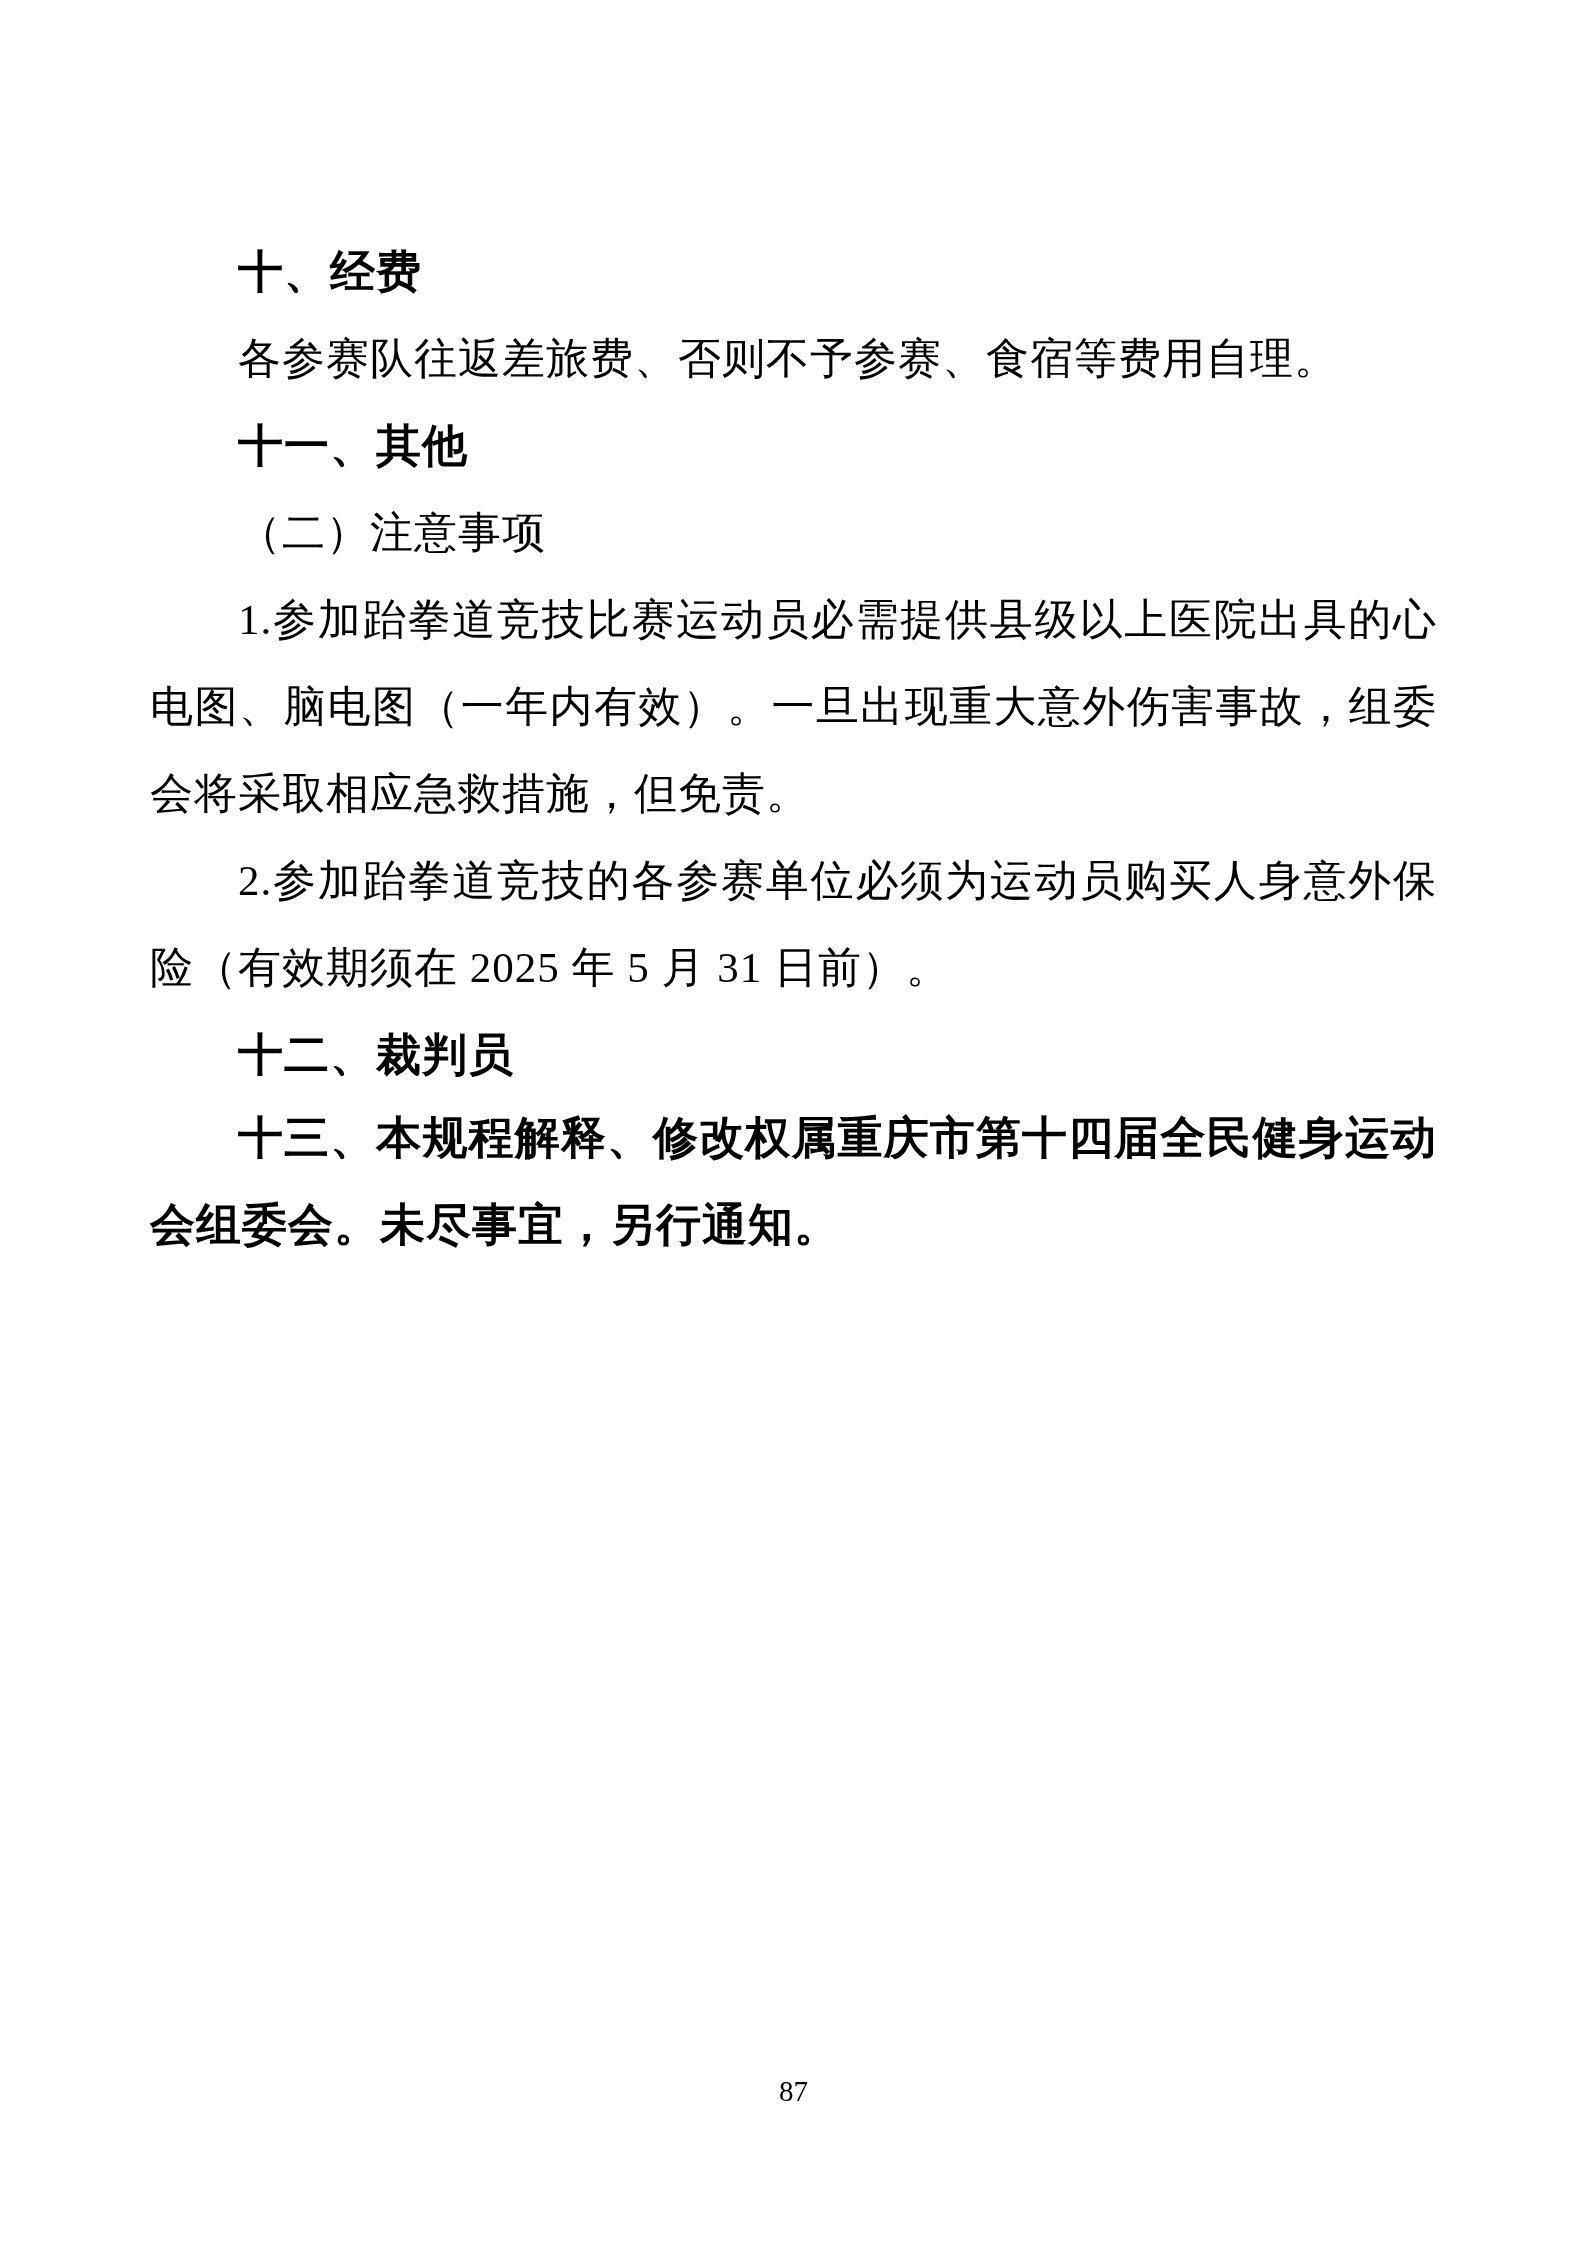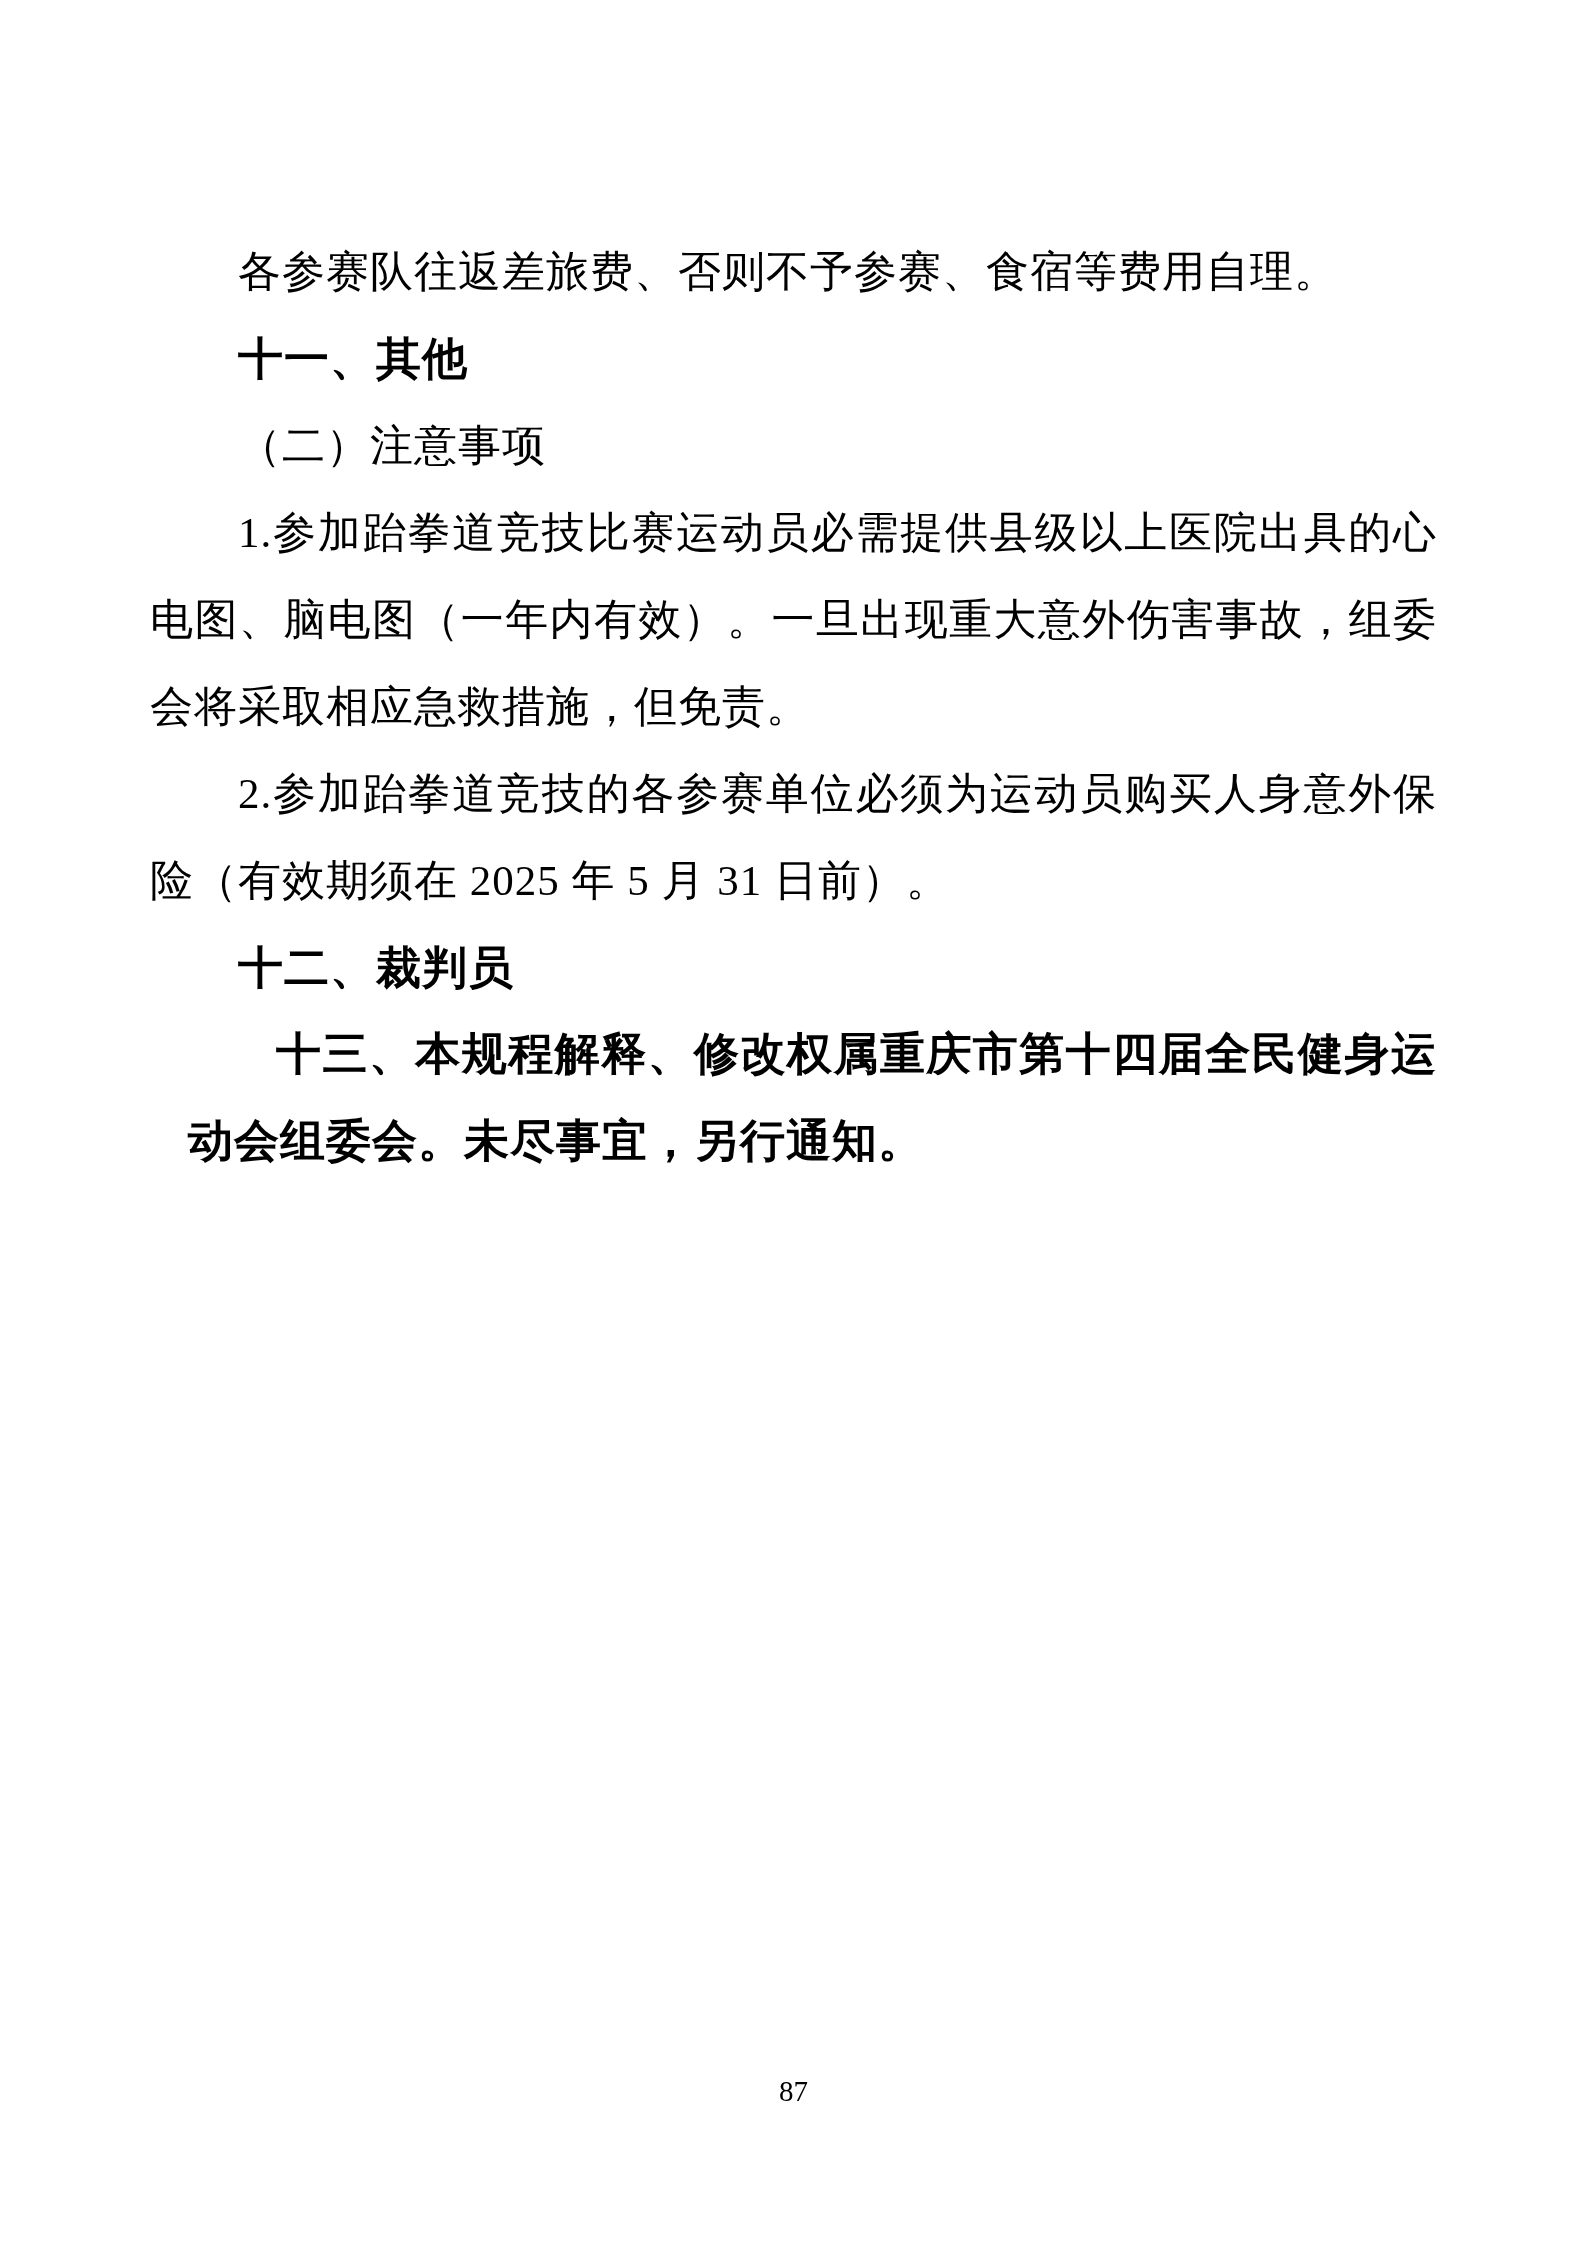--- a/index.html
+++ b/index.html
@@ -36,46 +36,46 @@
     font-weight: 400;
     font-size: 43px;
     line-height: 87px;
     text-indent: 88px;
     text-align: justify;
     text-justify: inter-character;
     letter-spacing: 1px;
   }
   
   .hp {
-    font-family: Liberation Serif, serif;
+    font-family: Liberation Mono, monospace;
     font-weight: 700;
     font-size: 45px;
     line-height: 87px;
     text-indent: 88px;
     text-align: justify;
     text-justify: inter-character;
     letter-spacing: 1px;
-    margin-left: 38px;
   }
   .page-number {
     position: absolute;
     left: 0;
     top: 2075px;
     width: 100%;
     text-align: center;
     font-family: "Liberation Serif", "DejaVu Serif", serif;
     font-size: 29px;
     color: #000000;
   }
 </style>
 </head>
 <body>
 
 <div class="page">
   <div class="content">
+    <div class="h">十、经费</div>
     <div class="p">各参赛队往返差旅费、否则不予参赛、食宿等费用自理。</div>
     <div class="h">十一、其他</div>
     <div class="p">（二）注意事项</div>
     <div class="p">1.参加跆拳道竞技比赛运动员必需提供县级以上医院出具的心电图、脑电图（一年内有效）。一旦出现重大意外伤害事故，组委会将采取相应急救措施，但免责。</div>
     <div class="p">2.参加跆拳道竞技的各参赛单位必须为运动员购买人身意外保险（有效期须在 2025 年 5 月 31 日前）。</div>
     <div class="h">十二、裁判员</div>
     <div class="hp">十三、本规程解释、修改权属重庆市第十四届全民健身运动会组委会。未尽事宜，另行通知。</div>
   </div>
   <div class="page-number">87</div>
 </div>

